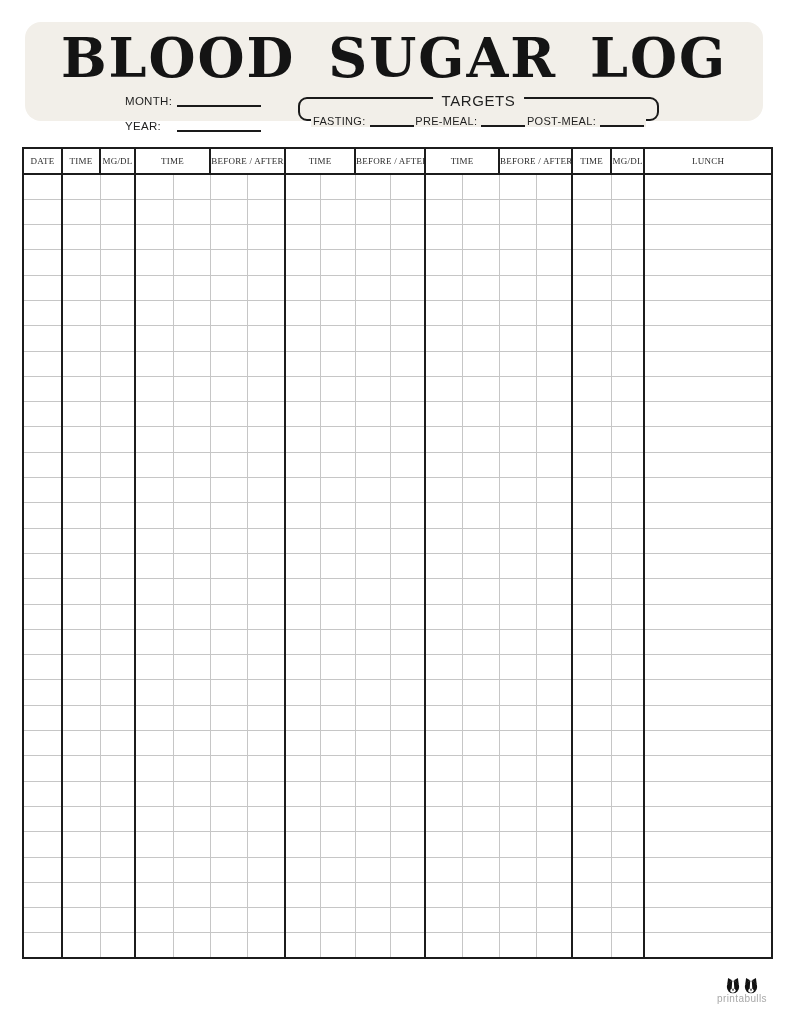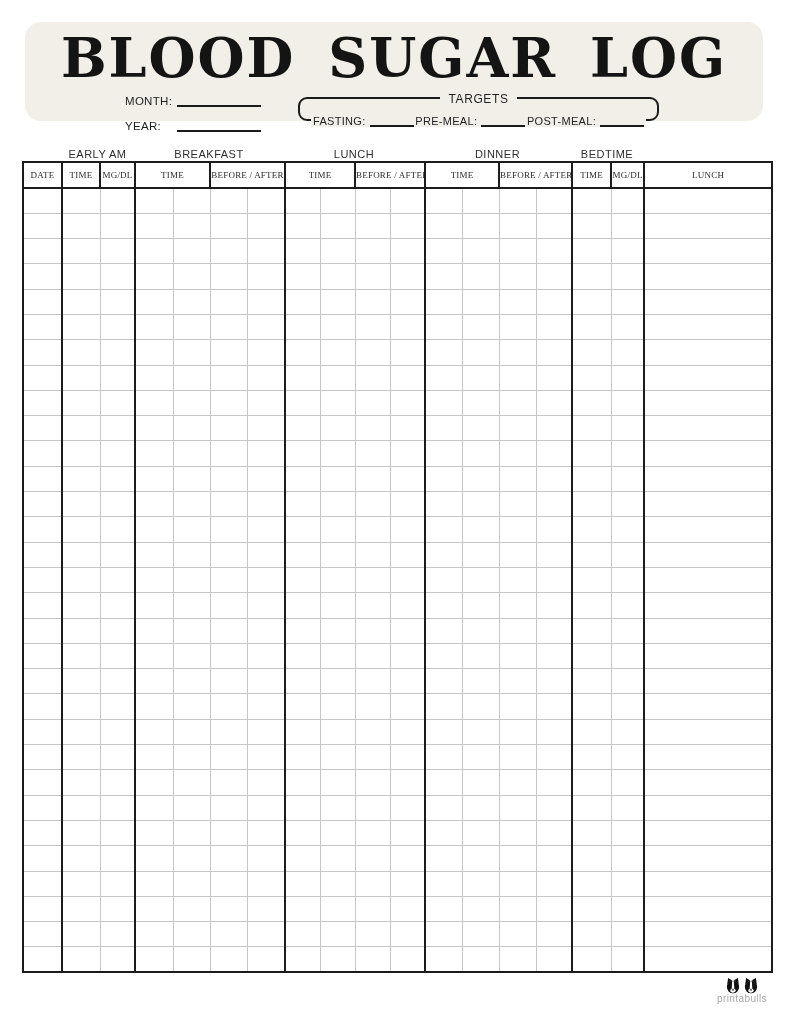--- a/index.html
+++ b/index.html
@@ -33,21 +33,21 @@
   .fline{width:84px;border-bottom:2px solid var(--ink);height:12px;}
 
   .targets-box{
     position:relative;margin-left:37px;margin-top:3px;
     width:361px;height:24px;
     border:2px solid var(--ink);border-radius:9px;
   }
   .targets-title{
     position:absolute;top:-7px;left:50%;transform:translateX(-50%);
     background:var(--cream);padding:0 9px;
-    font-size:12px;letter-spacing:0.6px;color:#1f1f1f;white-space:nowrap;text-align:right;
+    font-size:15px;letter-spacing:0.6px;color:#1f1f1f;white-space:nowrap;text-align:right;
   }
   .targets-fields{
     position:absolute;left:11px;right:11px;bottom:-8px;height:15px;
     background:var(--cream);padding:0 2px;
     display:flex;justify-content:space-between;align-items:flex-end;
   }
   .tfield{display:flex;align-items:flex-end;font-size:11px;letter-spacing:0.3px;color:#1f1f1f;white-space:nowrap;}
   .tline{width:44px;border-bottom:2px solid var(--ink);height:12px;margin-left:4px;}
 
   
@@ -113,29 +113,20 @@
         <span class="tfield">
           <span>POST-MEAL:</span>
           <span class="tline"></span>
         </span>
       </div>
     </div>
   </div>
 </div>
 
 <div class="table-area">
-  <div class="group-row">
-    <div class="gl-date"></div>
-    <div class="gl-early">EARLY AM</div>
-    <div class="gl-bf">BREAKFAST</div>
-    <div class="gl-lu">LUNCH</div>
-    <div class="gl-di">DINNER</div>
-    <div class="gl-bt">BEDTIME</div>
-    <div class="gl-notes"></div>
-  </div>
 
   <table class="log">
     <colgroup>
       <col style="width:39px">
         <col style="width:38px">
         <col style="width:35px">
       <col style="width:38px">
         <col style="width:37px">
         <col style="width:37px">
         <col style="width:38px">

